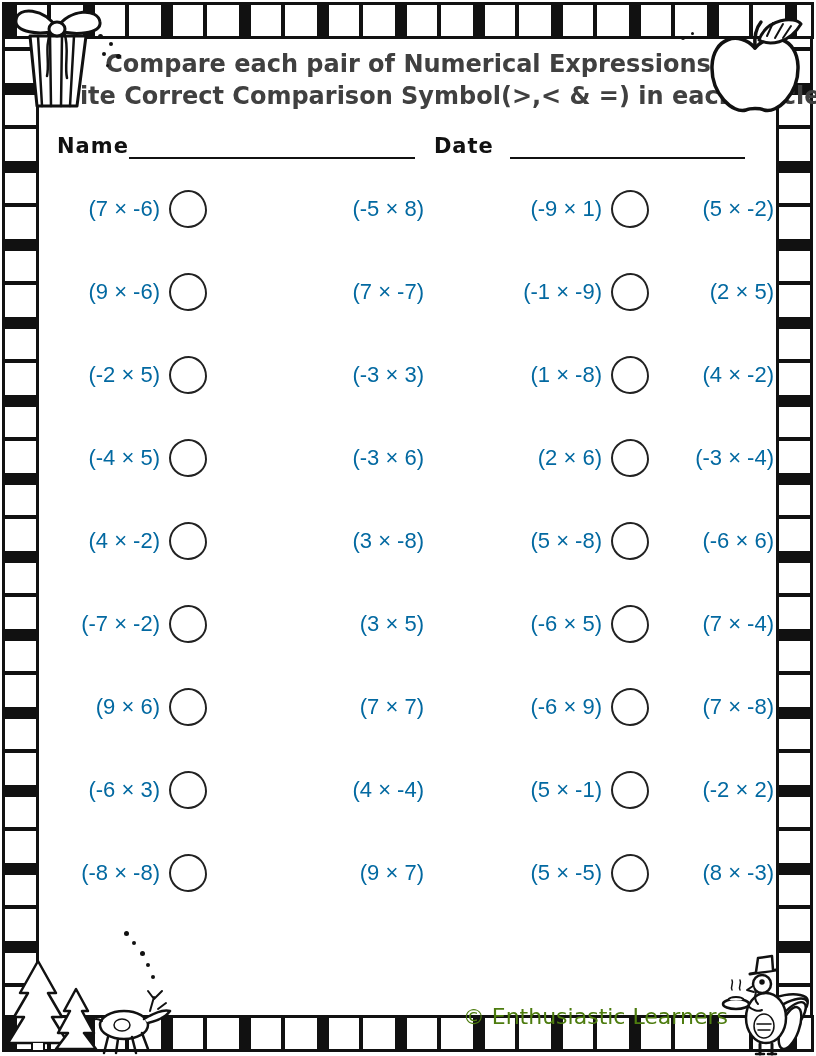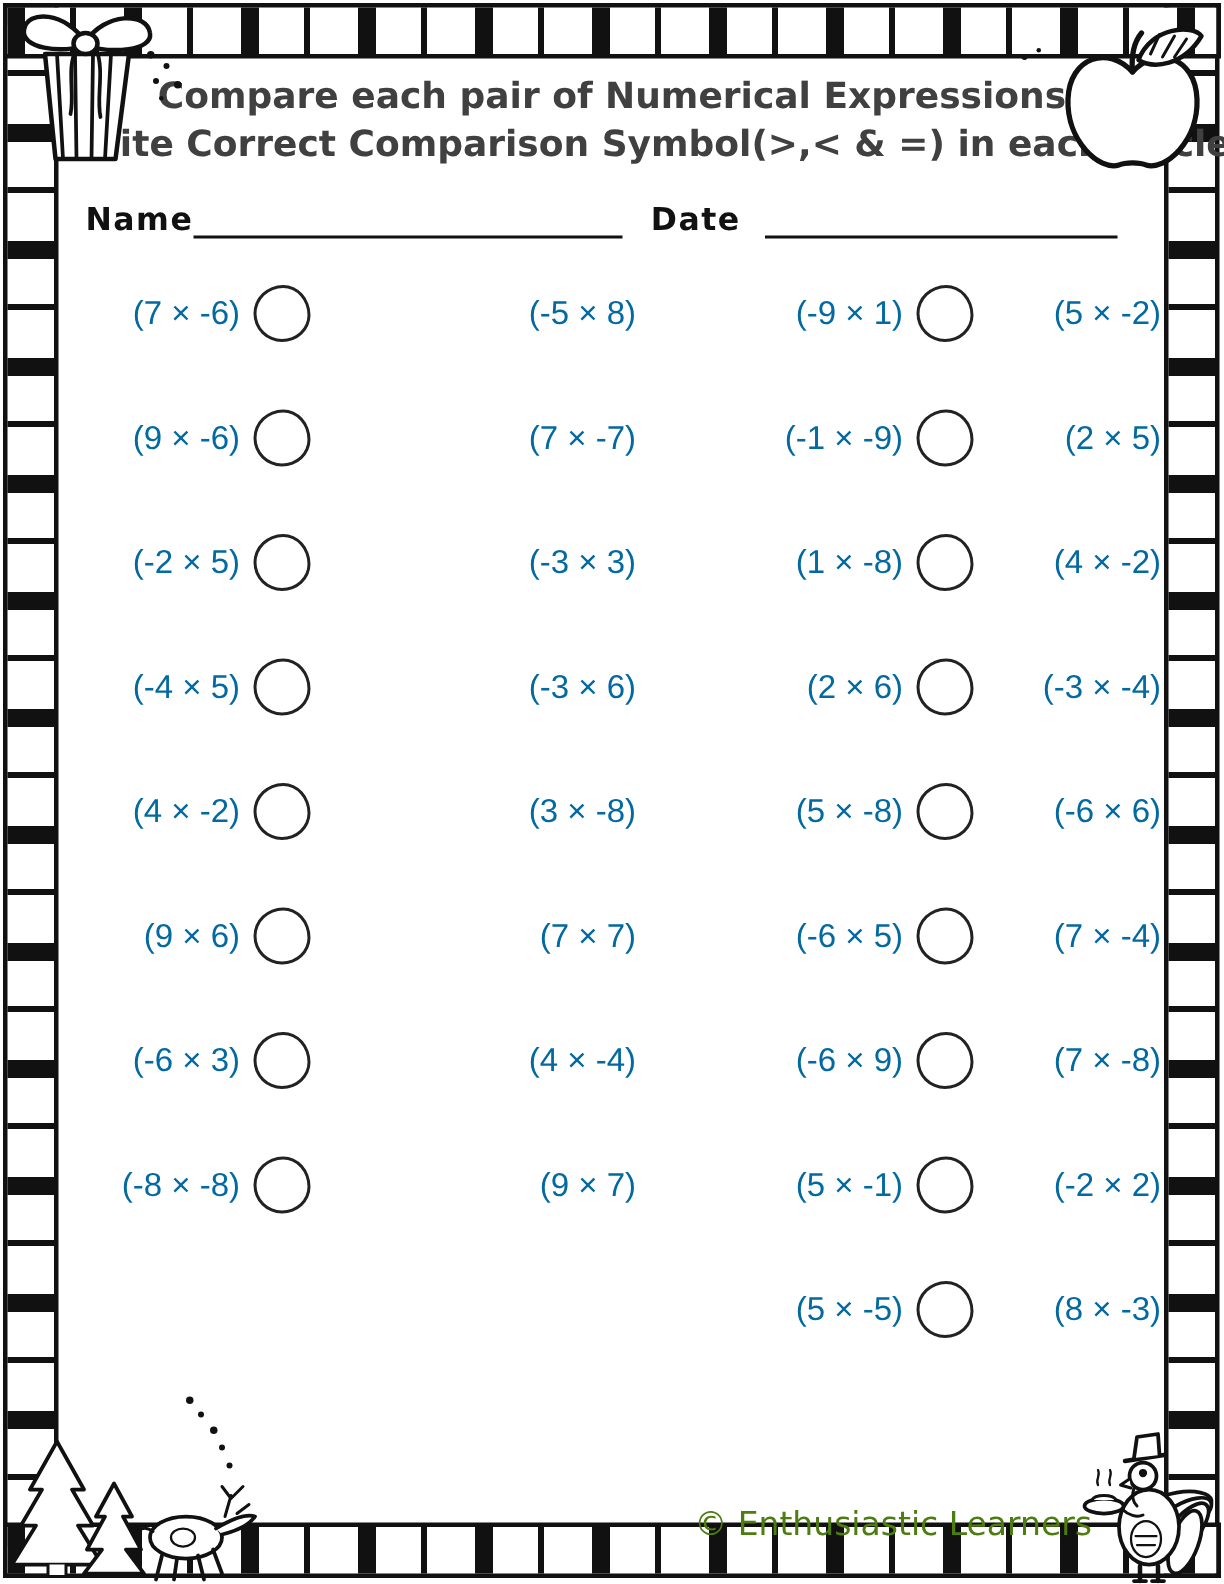--- a/index.html
+++ b/index.html
@@ -119,20 +119,25 @@
     </div>
     <div class="prob-row">
       <span class="expr a">(-4 × 5)</span>
       <span class="answer-circle"></span>
       <span class="expr b">(-3 × 6)</span>
     </div>
     <div class="prob-row">
       <span class="expr a">(4 × -2)</span>
       <span class="answer-circle"></span>
       <span class="expr b">(3 × -8)</span>
+    </div>
+    <div class="prob-row">
+      <span class="expr a">(-7 × -2)</span>
+      <span class="answer-circle"></span>
+      <span class="expr b">(3 × 5)</span>
     </div>
     <div class="prob-row">
       <span class="expr a">(9 × 6)</span>
       <span class="answer-circle"></span>
       <span class="expr b">(7 × 7)</span>
     </div>
     <div class="prob-row">
       <span class="expr a">(-6 × 3)</span>
       <span class="answer-circle"></span>
       <span class="expr b">(4 × -4)</span>

